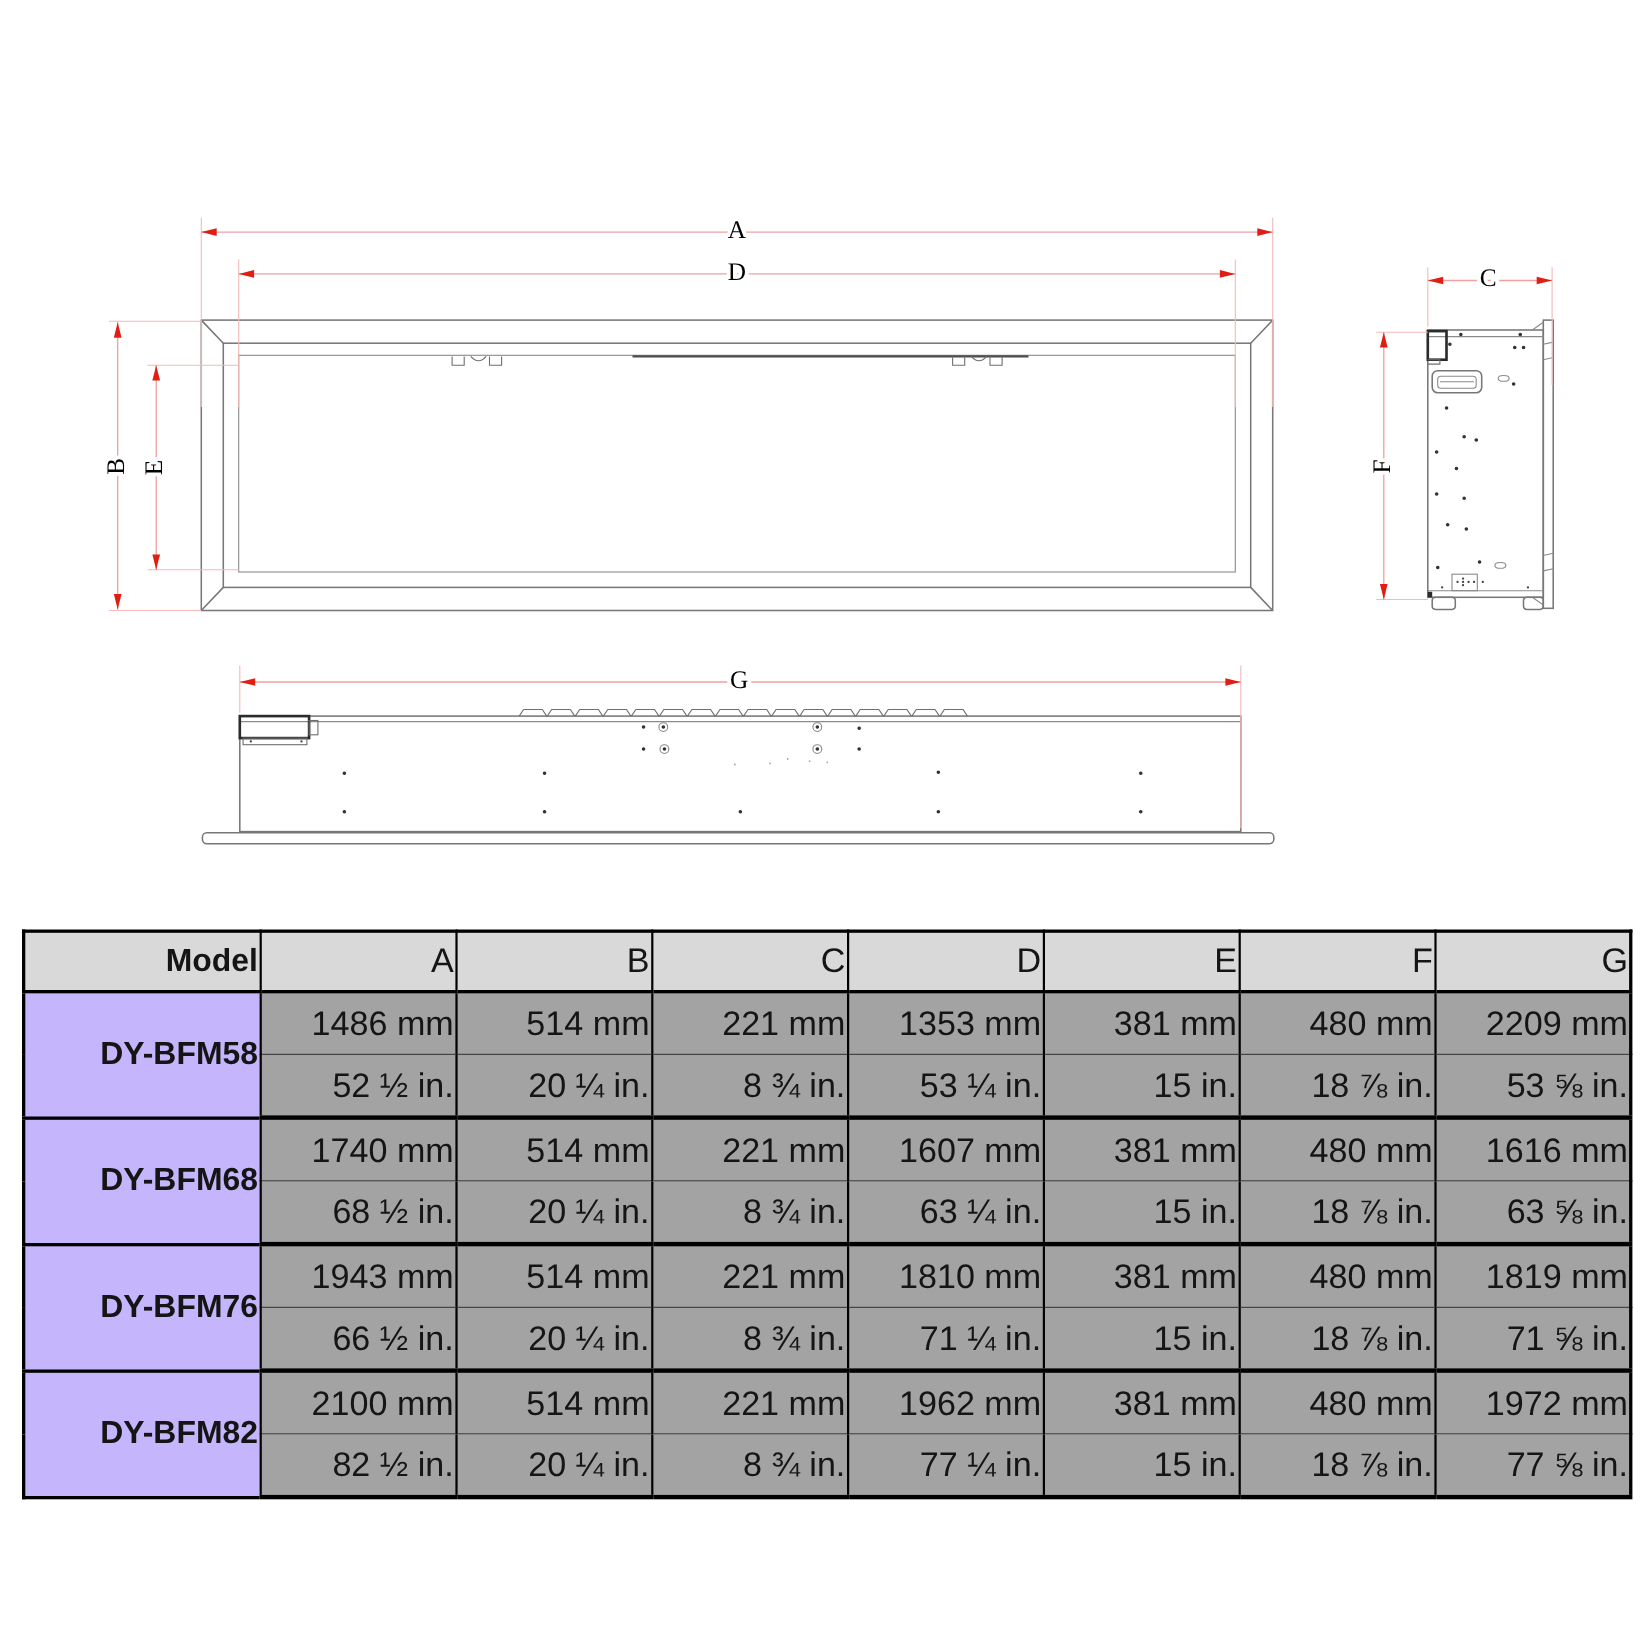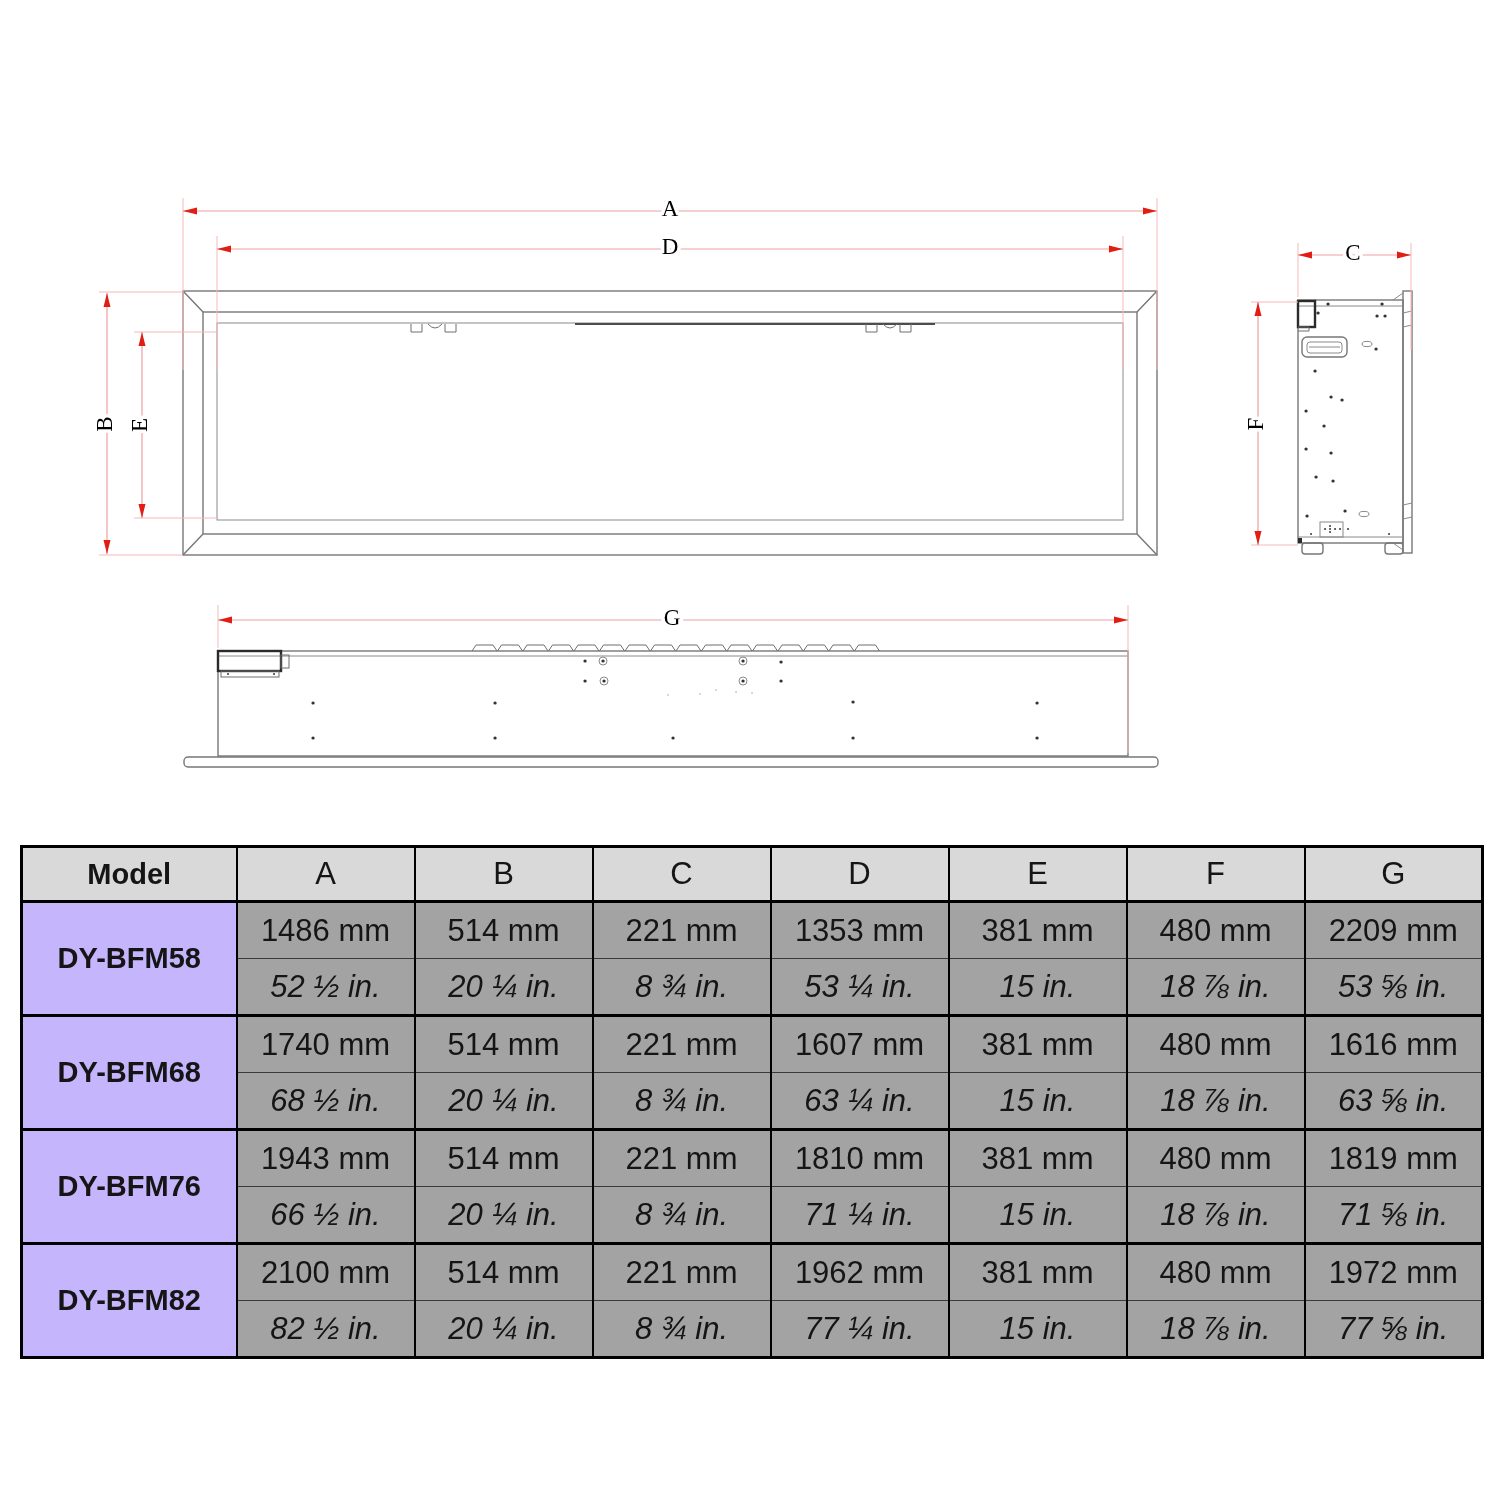--- a/index.html
+++ b/index.html
@@ -12,27 +12,27 @@
   .thin{stroke:#6f6f6f;fill:none;stroke-width:1;}
   .dim{stroke:#f0a0a0;fill:none;stroke-width:1.2;}
   .ext{stroke:#f5b9b9;fill:none;stroke-width:1;}
   .arr{fill:#e01e14;stroke:none;}
   .dot{stroke:#333;stroke-linecap:round;fill:none;stroke-width:3.2;}
   .dot2{stroke:#444;stroke-linecap:round;fill:none;stroke-width:2;}
   .speck{stroke:#aaa;stroke-linecap:round;fill:none;stroke-width:1.6;}
   .dark-line{stroke:#4c4c4c;fill:none;stroke-width:2;}
   .lbl{font-family:"Liberation Serif",serif;font-size:23px;fill:#000;stroke:#fff;stroke-width:7px;paint-order:stroke;text-anchor:middle;dominant-baseline:middle;}
   
-  table.spec{position:absolute;left:20px;top:845px;width:1463px;border-collapse:collapse;table-layout:fixed;text-align:center;color:#151515;border:3px solid #000;}
+  table.spec{position:absolute;left:20px;top:845px;width:1463px;border-collapse:collapse;table-layout:fixed;text-align:right;color:#151515;border:3px solid #000;}
   .spec th{background:#d9d9d9;border:2px solid #000;border-bottom:3px solid #000;height:50px;font-size:31px;font-weight:400;}
   .spec th.model-h{font-weight:700;font-size:29px;}
   .spec td{border-left:2px solid #000;border-right:2px solid #000;height:53px;font-size:31px;font-weight:400;background:#a3a3a3;}
   .spec td.model{background:#c4b5fd;font-weight:700;font-size:29px;}
   .spec tr.mm td{border-top:3px solid #000;border-bottom:1.5px solid #3a3a3a;}
-  .spec tr.in td{border-bottom:1px solid #000000;font-style:italic;}
+  .spec tr.in td{border-bottom:4px solid #000000;}
 </style>
 </head>
 <body>
 
 <div class="canvas">
 
 <svg class="drawing" width="1500" height="845" viewBox="0 0 1500 845">
 
   <g>
     <rect x="183" y="291" width="974" height="264" class="ol"></rect>

